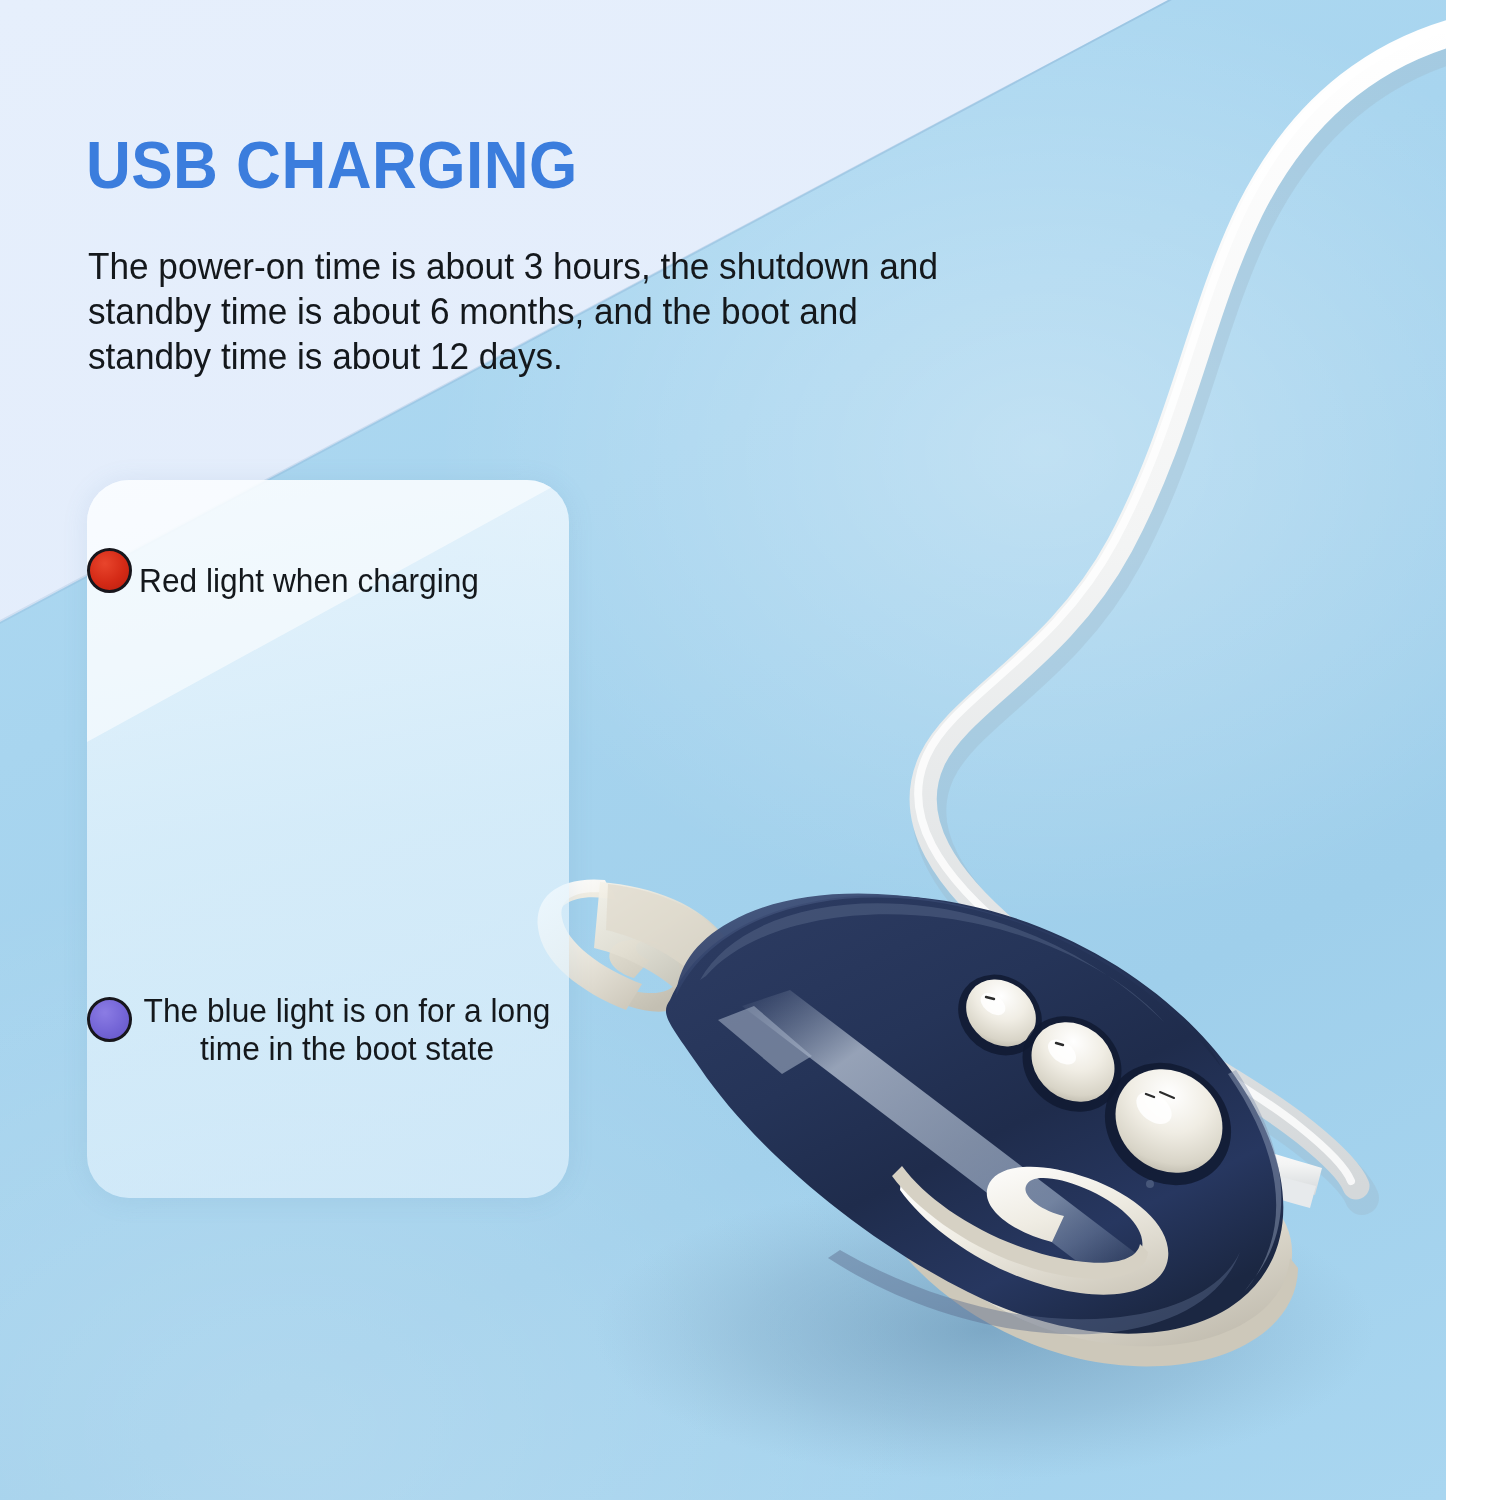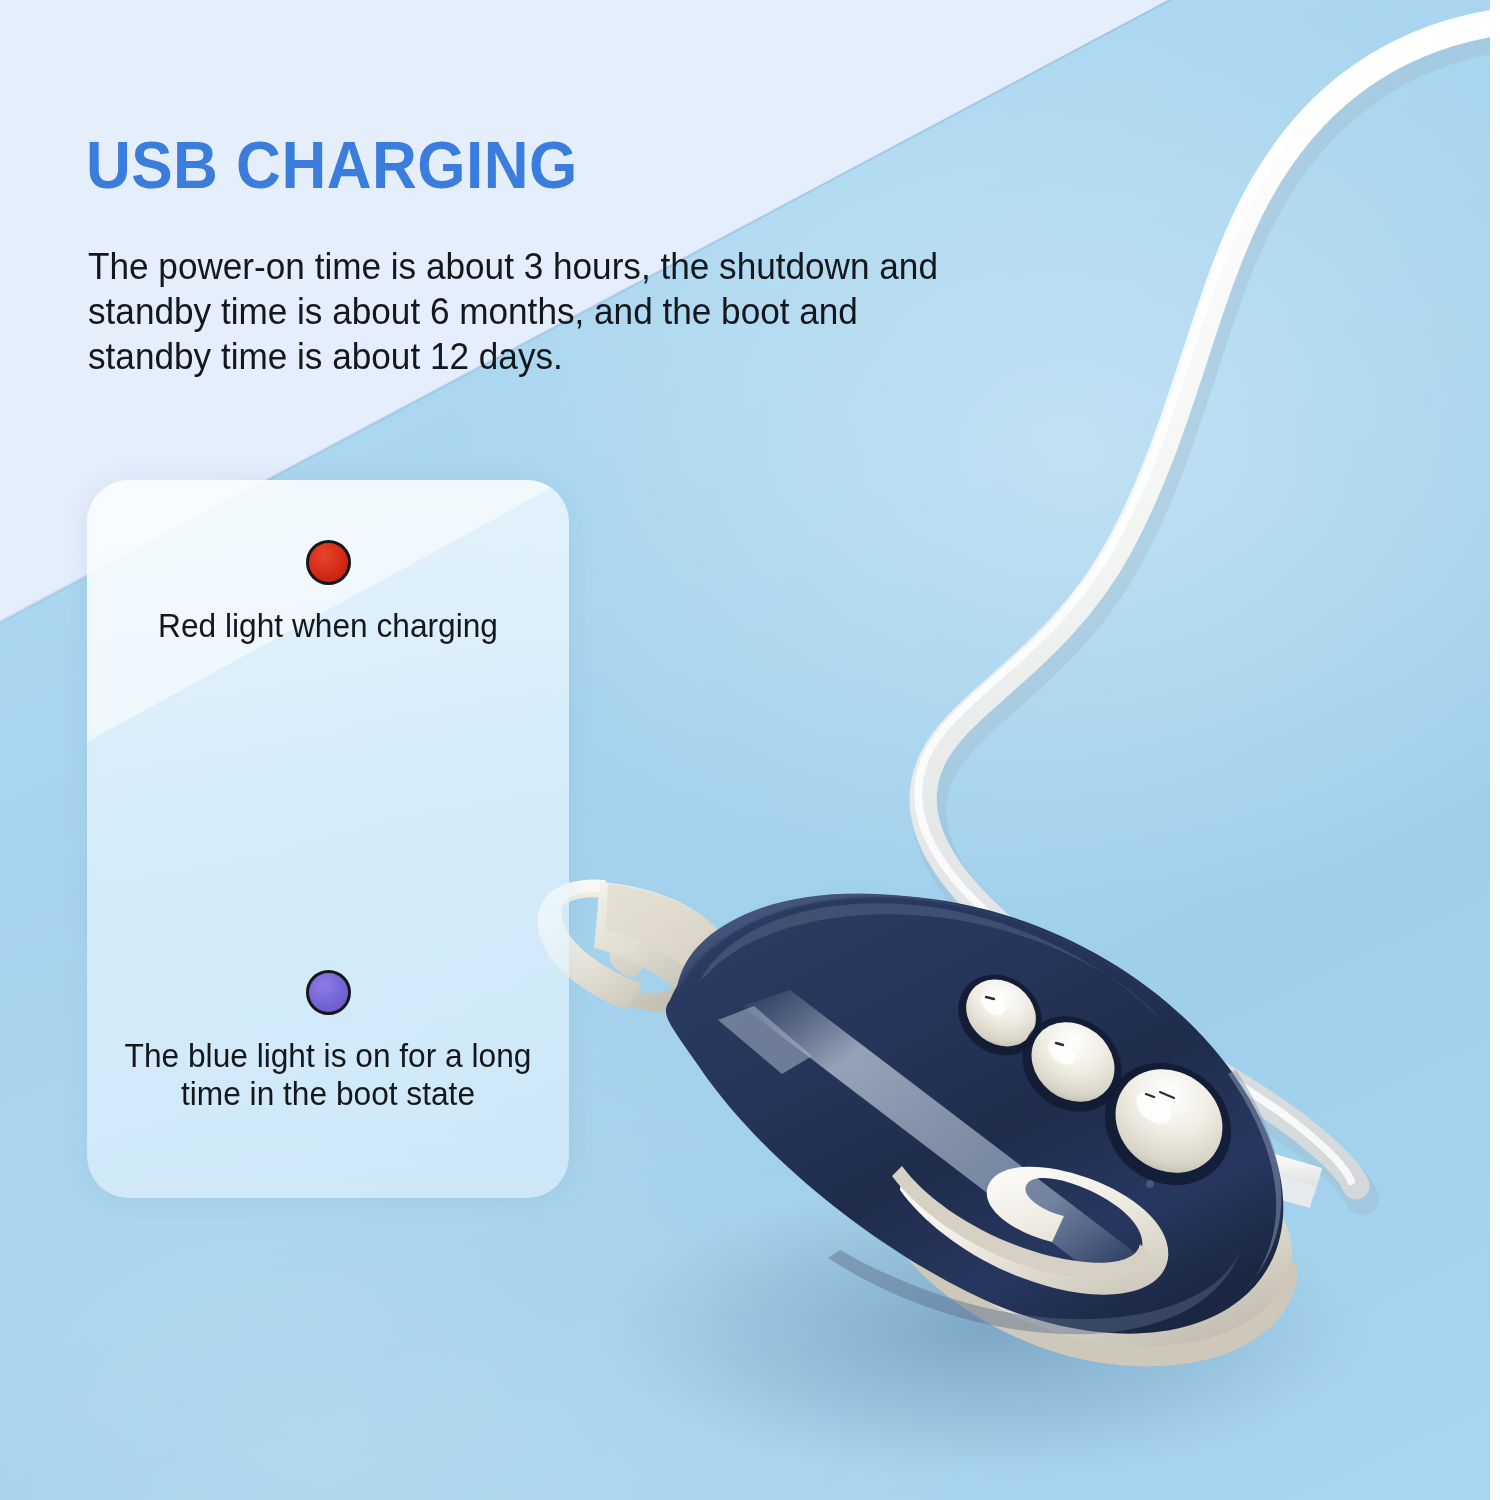--- a/index.html
+++ b/index.html
@@ -7,21 +7,20 @@
     padding: 0;
     background: #ffffff;
   }
   #stage {
     position: relative;
     width: 1446px;
     height: 1500px;
     overflow: hidden;
     font-family: "Liberation Sans", sans-serif;
     background: #a6d4ef;
-    padding-left: 44px;
   }
 
   
   .bg-base {
     position: absolute;
     inset: 0;
     background: linear-gradient(155deg, #b3dcf3 0%, #a8d5ef 35%, #9fcfeb 70%, #a9d6f0 100%);
   }
   
   .bg-sheen {
@@ -97,26 +96,26 @@
     inset: 0;
     display: flex;
     flex-direction: column;
     align-items: center;
   }
   .bullet-row {
     position: absolute;
     left: 0;
     width: 100%;
     display: flex;
-    flex-direction: column;
+    flex-direction: row;
     align-items: center;
   }
   .bullet-row.r1 { top: 60px; }
   .bullet-row.r2 { top: 251px; }
-  .bullet-row.r3 { top: 490px; justify-content: flex-end; }
+  .bullet-row.r3 { top: 490px; }
 
   .dot {
     width: 45px;
     height: 45px;
     border-radius: 50%;
     box-sizing: border-box;
     border: 3px solid #17161c;
   }
   .dot.red {
     background: radial-gradient(circle at 38% 32%, #e8452c 0%, #d42a16 55%, #b81f0f 100%);

